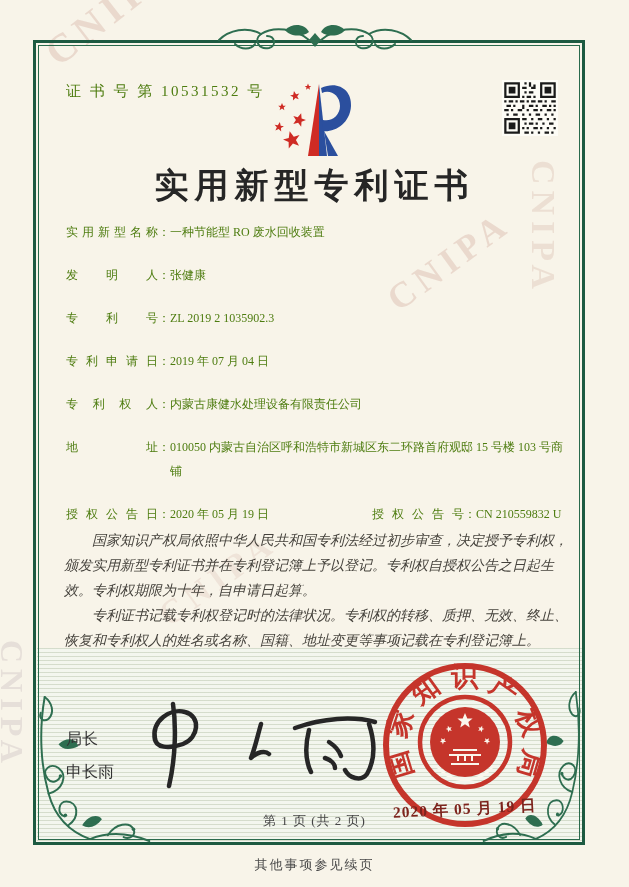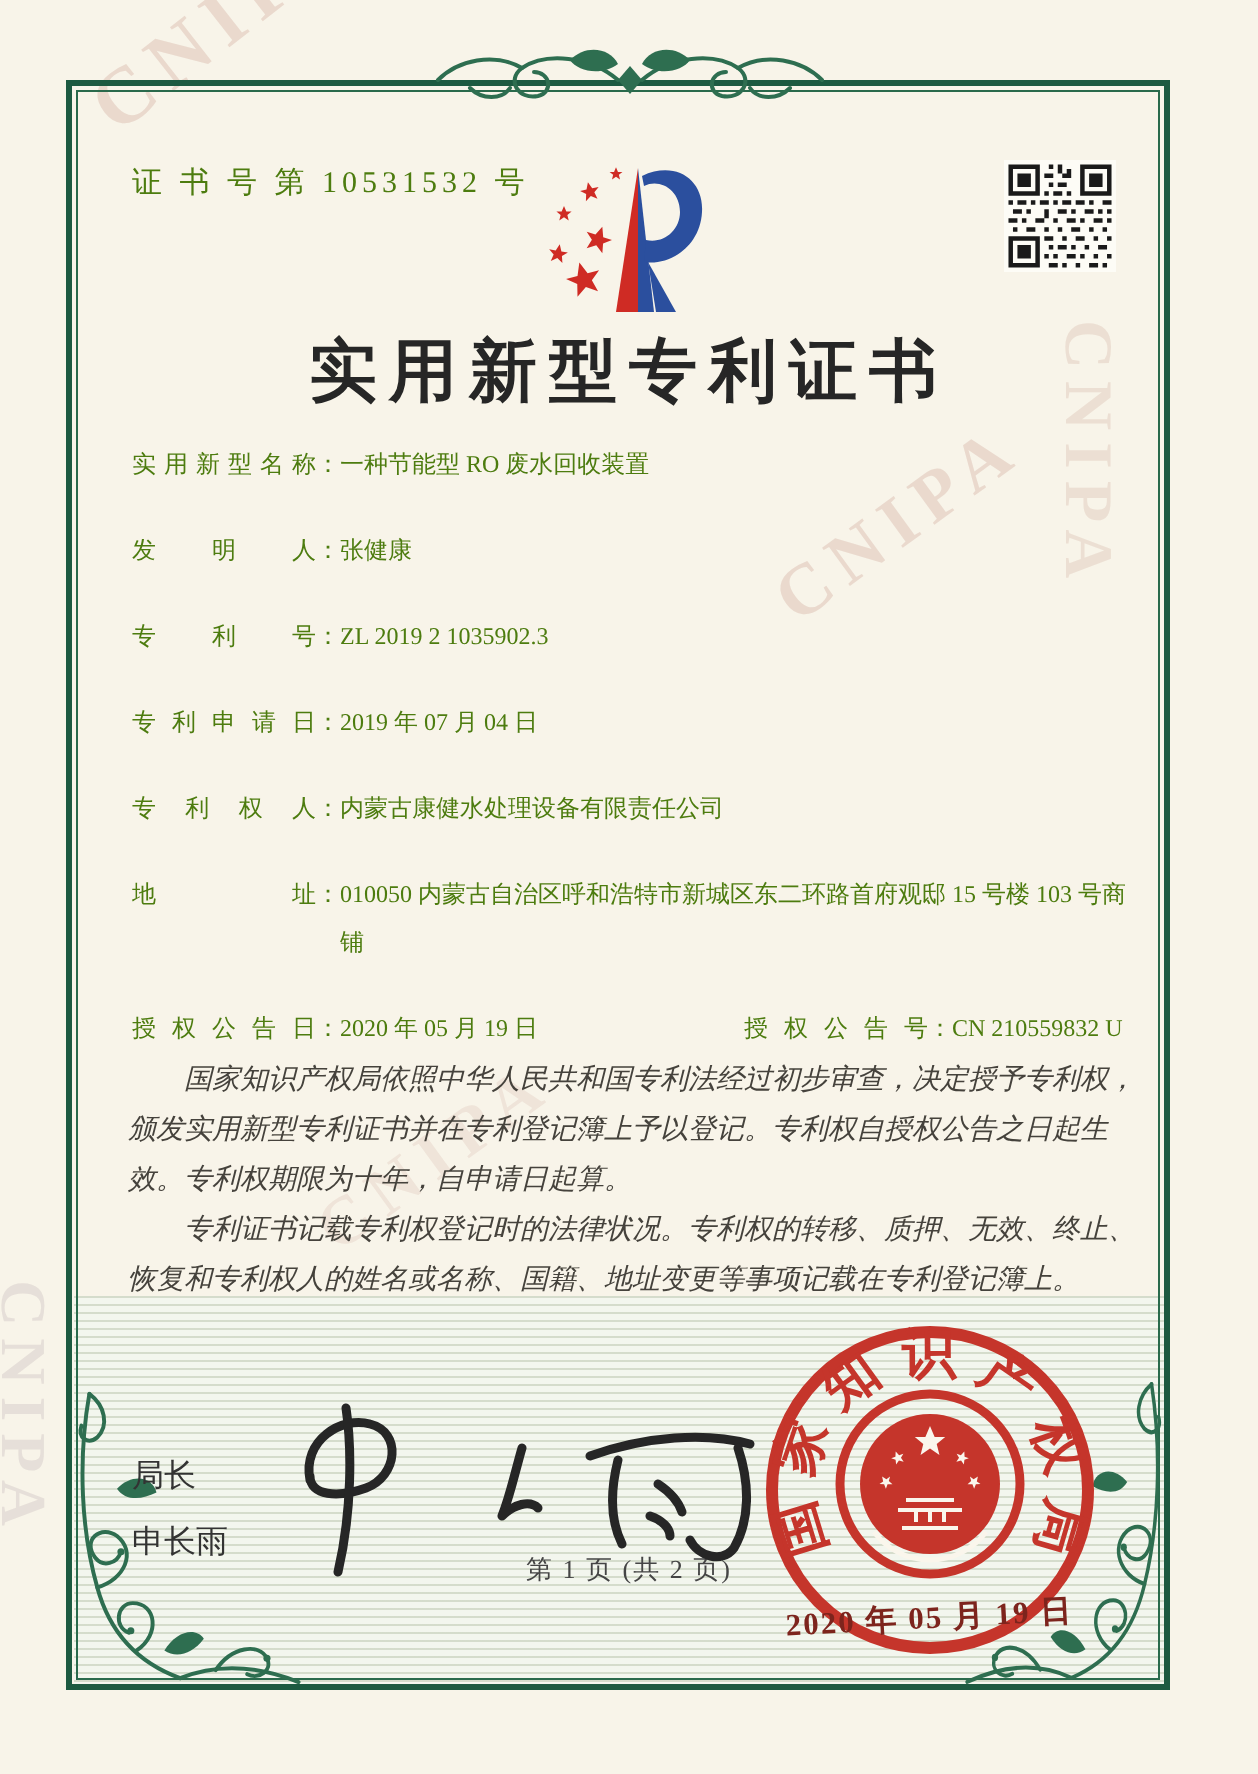--- a/index.html
+++ b/index.html
@@ -58,21 +58,21 @@
   
   .body-text{
     position:absolute;z-index:2;left:64px;top:528px;width:508px;
     font-size:14px;line-height:25px;color:#45423c;font-style:italic;
   }
   .body-text p{margin:0;text-indent:2em;}
   
   .officer{position:absolute;z-index:3;left:66px;top:722px;font-size:16px;line-height:33px;color:#333;}
   .signature{position:absolute;z-index:3;left:145px;top:698px;}
   .seal{position:absolute;z-index:3;left:378px;top:658px;}
-  .page-no{position:absolute;z-index:2;left:0;right:0;top:776px;text-align:center;font-size:13px;color:#454545;letter-spacing:1px;}
+  .page-no{position:absolute;z-index:2;left:0;right:0;top:812px;text-align:center;font-size:13px;color:#454545;letter-spacing:1px;}
   .footer-note{position:absolute;z-index:2;left:0;right:0;top:856px;text-align:center;font-size:13px;color:#4a4a4a;letter-spacing:2px;}
 </style>
 </head>
 <body>
 
 <div class="page">
 
   <span class="wm wm1">CNIPA</span>
   <span class="wm wm2">CNIPA</span>
   <span class="wm wm3">CNIPA</span>
@@ -254,14 +254,15 @@
       <path d="M6,2 C14,8 16,18 10,24 C5,28 0,24 2,18"></path>
       <path d="M20,50 C28,42 38,44 40,52 C32,56 24,56 20,50 Z" fill="#2e6e50" stroke="none"></path>
       <path d="M44,132 C50,122 60,120 64,126 C58,134 50,136 44,132 Z" fill="#2e6e50" stroke="none"></path>
       <circle cx="22" cy="82" r="1.8" fill="#2e6e50" stroke="none"></circle>
       <circle cx="27" cy="122" r="1.8" fill="#2e6e50" stroke="none"></circle>
       <circle cx="96" cy="136" r="1.8" fill="#2e6e50" stroke="none"></circle>
     </g>
   </svg>
 
   <div class="page-no">第 1 页 (共 2 页)</div>
+  <div class="footer-note">其他事项参见续页</div>
 
 </div>
 
 </body></html>

